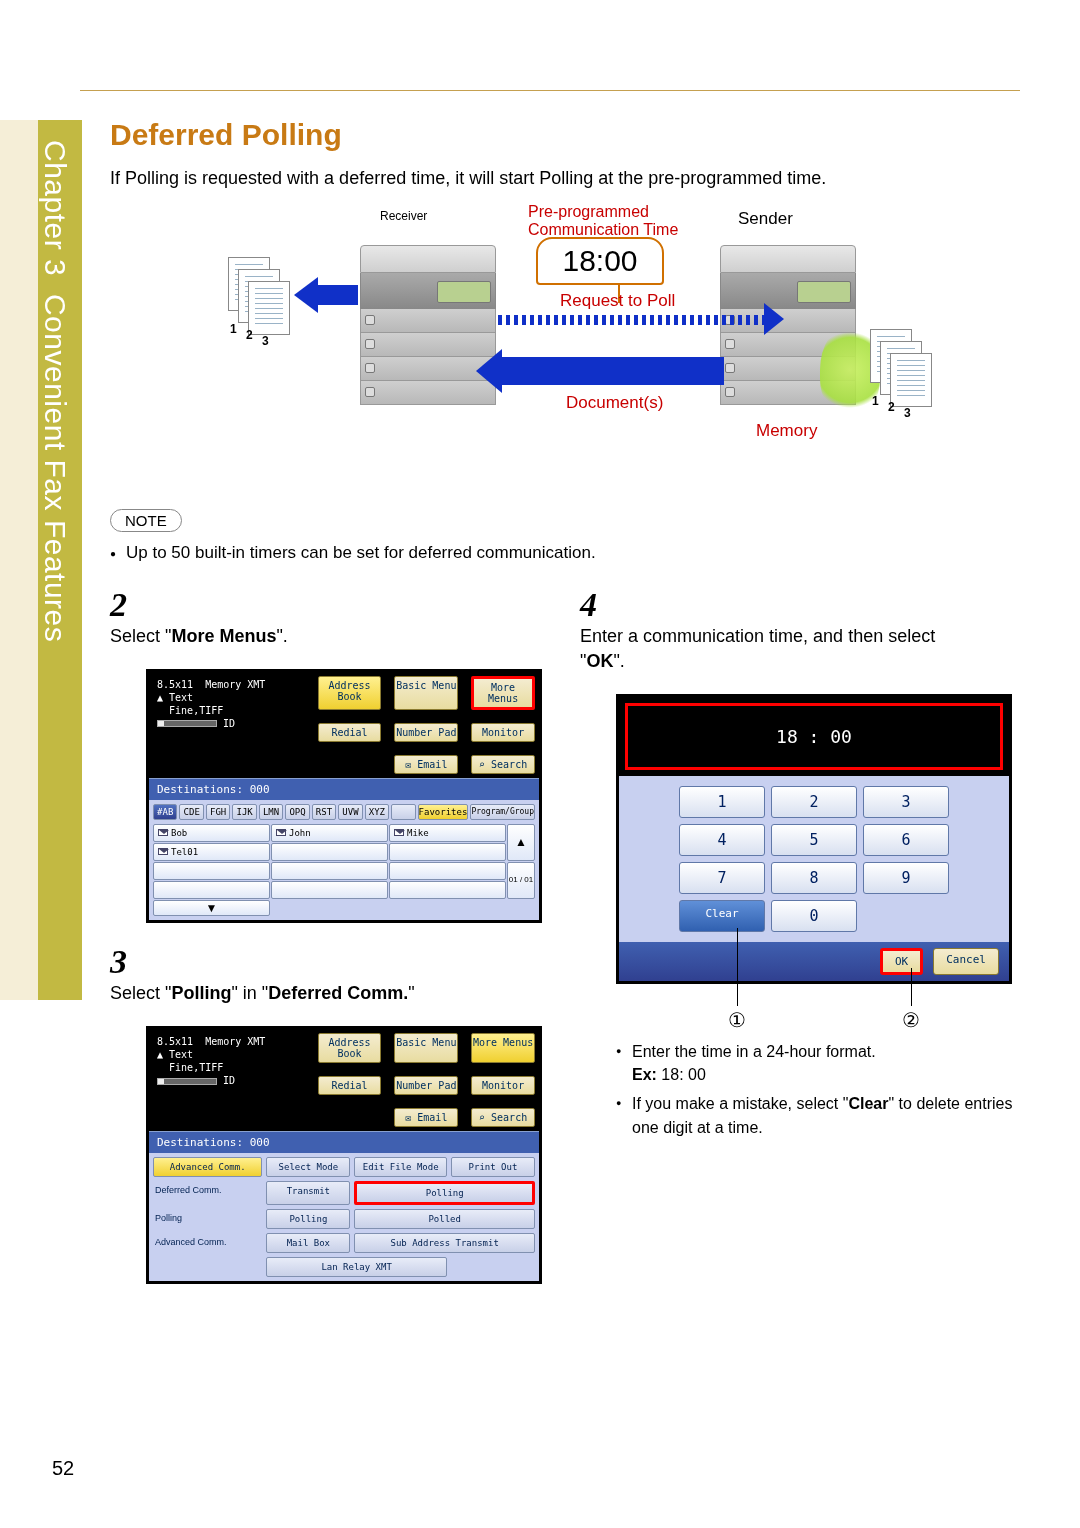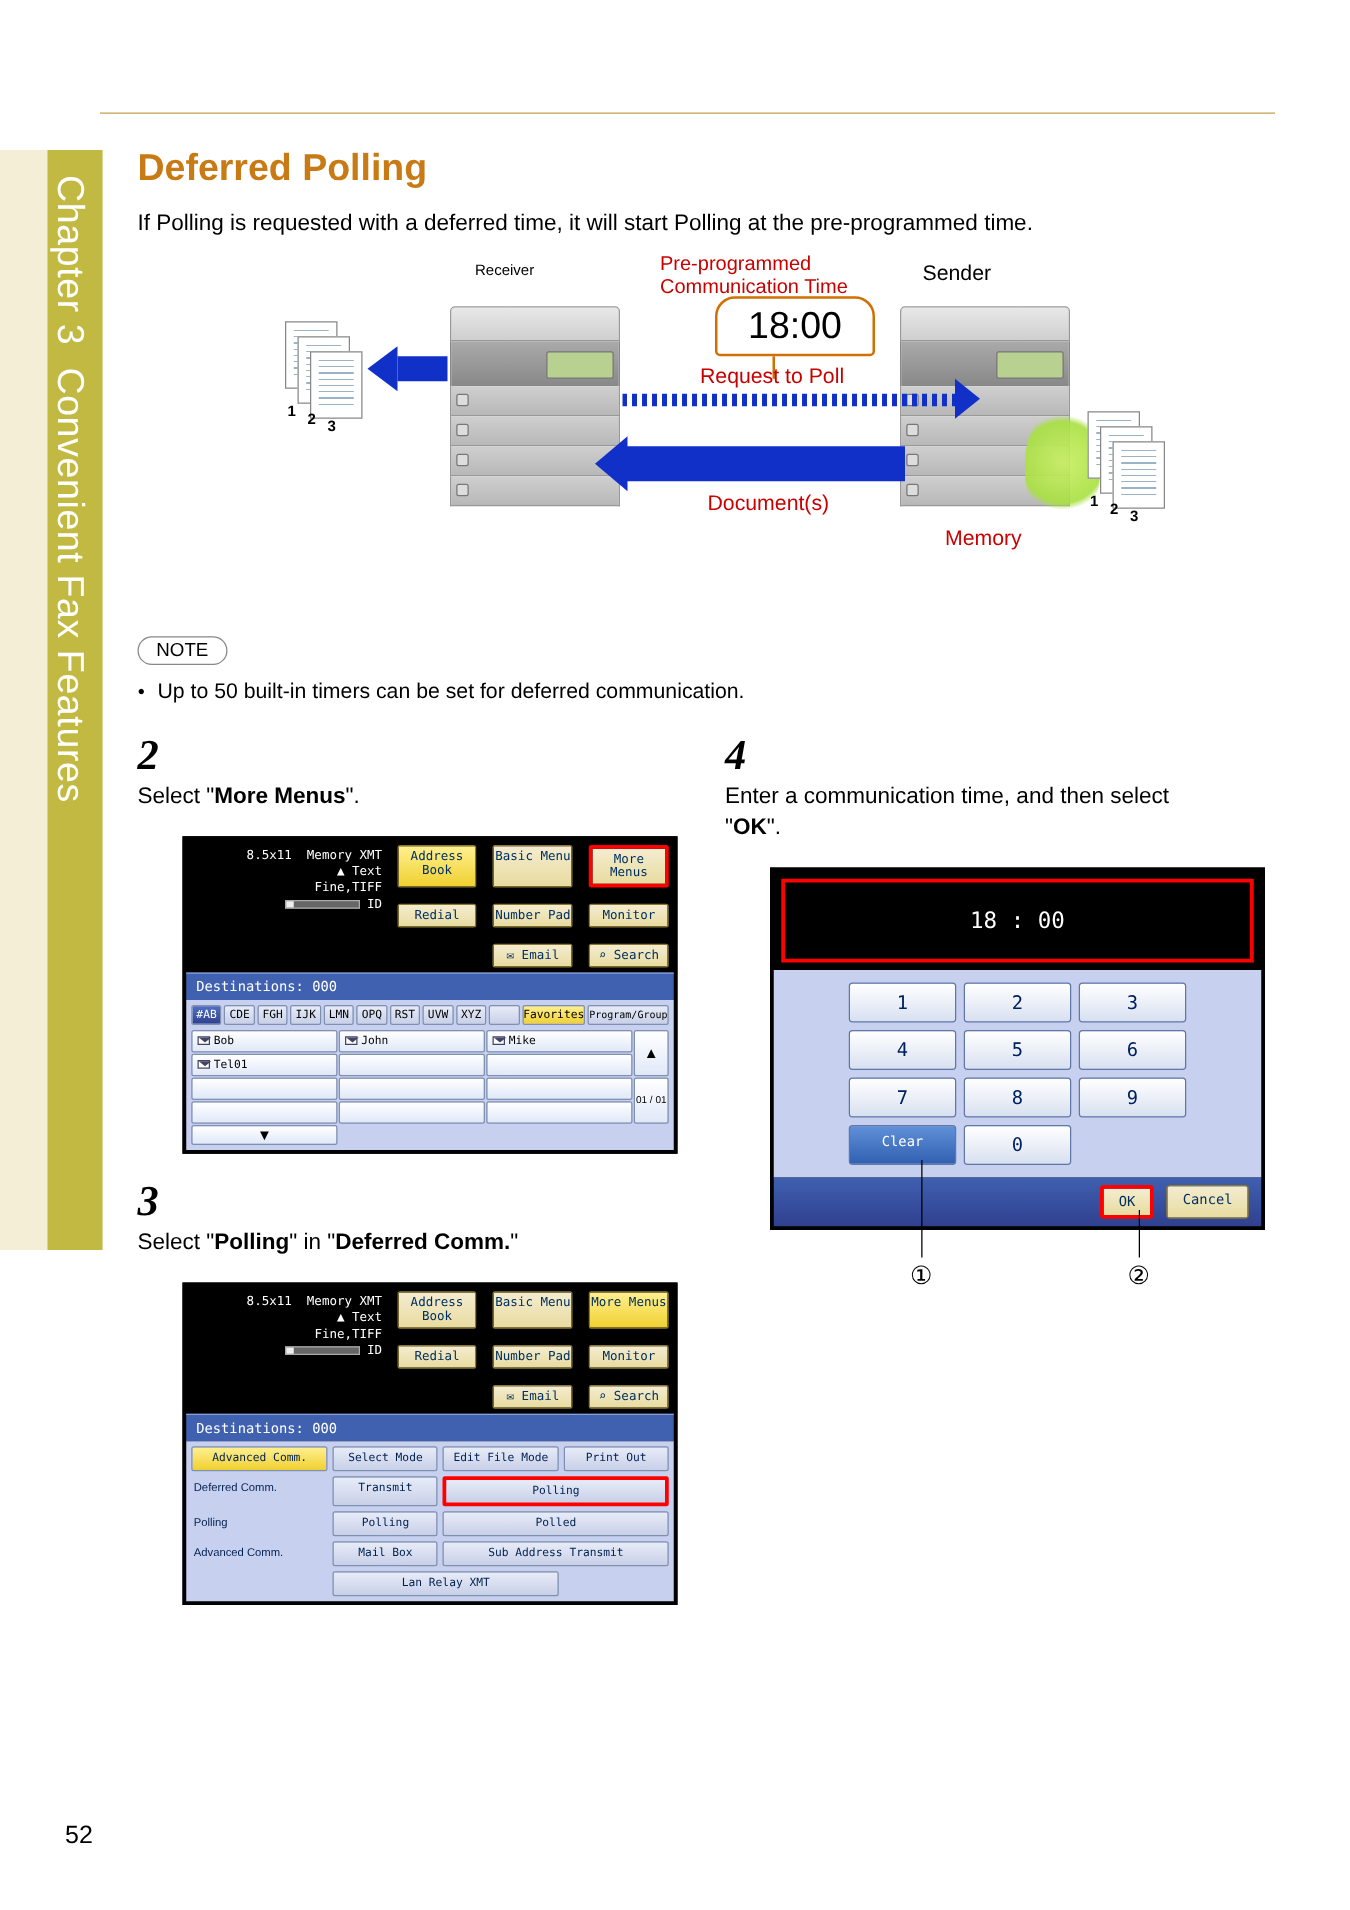--- a/index.html
+++ b/index.html
@@ -10,21 +10,21 @@
   .chapter-bar { position: absolute; left: 38px; top: 120px; width: 44px; height: 880px; background: #c2b942; display: flex; align-items: flex-start; justify-content: center; }
   .chapter-text { transform: rotate(90deg); transform-origin: left top; position: absolute; left: 72px; top: 140px; white-space: nowrap; color: #fff; font-size: 30px; font-weight: 400; letter-spacing: 0.5px; }
   .chapter-text .num { font-weight: 400; }
   .content { position: absolute; left: 110px; top: 118px; width: 910px; }
   h1.section { color: #c87a14; font-size: 30px; font-weight: bold; margin-bottom: 14px; }
   .intro { font-size: 18px; line-height: 1.4; margin-bottom: 18px; }
   .diagram { position: relative; width: 800px; height: 280px; margin-left: 70px; margin-bottom: 20px; }
   .label-receiver { position: absolute; left: 200px; top: 0; font-size: 12px; }
   .label-preprog { position: absolute; left: 348px; top: -6px; color: #c80000; font-size: 16px; line-height: 1.1; }
   .label-sender { position: absolute; left: 558px; top: 0; font-size: 17px; }
-  .time-box { position: absolute; left: 392px; top: 28px; width: 128px; height: 48px; border: 2px solid #d07000; border-top-left-radius: 16px; border-top-right-radius: 16px; border-bottom-left-radius: 4px; border-bottom-right-radius: 4px; background: #fff; font-size: 30px; text-align: center; line-height: 44px; }
+  .time-box { position: absolute; left: 356px; top: 28px; width: 128px; height: 48px; border: 2px solid #d07000; border-top-left-radius: 16px; border-top-right-radius: 16px; border-bottom-left-radius: 4px; border-bottom-right-radius: 4px; background: #fff; font-size: 30px; text-align: center; line-height: 44px; }
   .time-stem { position: absolute; left: 438px; top: 76px; width: 2px; height: 18px; background: #d07000; }
   .machine { position: absolute; width: 136px; }
   .machine.left { left: 180px; top: 36px; }
   .machine.right { left: 540px; top: 36px; }
   .mach-top { width: 136px; height: 28px; background: linear-gradient(#e8e8e8,#cfcfcf); border: 1px solid #999; border-radius: 4px 4px 0 0; position: relative; }
   .mach-screen { width: 136px; height: 36px; background: linear-gradient(#aaa,#888); border-left: 1px solid #888; border-right: 1px solid #888; position: relative; }
   .mach-screen::after { content:""; position:absolute; left:76px; top:8px; width:52px; height:20px; background:#b8d090; border:1px solid #777; border-radius:2px; }
   .mach-tray { width: 136px; height: 24px; background: linear-gradient(#cfcfcf,#b8b8b8); border-left:1px solid #999; border-right:1px solid #999; border-bottom:1px solid #999; position:relative; }
   .mach-tray .knob { position:absolute; left:4px; top:6px; width:10px; height:10px; border:1px solid #777; border-radius:2px; background:#ddd; }
   .docstack { position: absolute; width: 60px; height: 75px; }
@@ -54,21 +54,21 @@
   .note-list li { font-size: 17px; line-height: 1.5; padding-left: 16px; position: relative; }
   .note-list li::before { content: "●"; font-size: 10px; position: absolute; left: 0; top: 6px; }
   .steps { display: flex; gap: 30px; }
   .col { flex: 1; }
   .step { margin-bottom: 20px; }
   .stepnum { font-family: 'Times New Roman', serif; font-size: 34px; font-weight: bold; font-style: italic; display: inline-block; width: 36px; vertical-align: top; }
   .steptext { display: inline-block; width: calc(100% - 40px); font-size: 18px; vertical-align: top; line-height: 1.4; }
   .screenshot { margin: 14px 0 20px 36px; border: 3px solid #000; background: #000; width: 396px; font-size: 10px; }
   .ss-toprow { background: #000; display: flex; }
   .ss-status { flex: 1.3; color: #fff; padding: 6px 8px; font-family: monospace; }
-  .ss-status .line { display: block; line-height: 1.3; text-align: right; }
+  .ss-status .line { display: block; line-height: 1.3; }
   .ss-bar { display: inline-block; width: 60px; height: 7px; background: #666; border: 1px solid #aaa; vertical-align: middle; position: relative; }
   .ss-bar::after { content:""; position:absolute; left:0; top:0; width:6px; height:100%; background:#eee; }
   .ss-tabs { flex: 1.9; display: grid; grid-template-columns: repeat(3,1fr); gap: 13px; padding: 4px; align-content: start; }
   .tab-btn { background: linear-gradient(#f4ecd0,#e8dca0); border: 1px solid #8a7a30; border-radius: 2px; text-align: center; padding: 3px 0; font-family: monospace; font-size: 10px; color: #003060; cursor: default; }
   .tab-btn.hl { background: linear-gradient(#fff090,#f0d030); }
   .redbox { border: 3px solid #f00 !important; }
   .ss-dest { background: #4060b0; color: #fff; padding: 4px 8px; font-family: monospace; font-size: 11px; border-top: 1px solid #88a0d0; }
   .ss-body { background: #c8d0f0; padding: 4px; }
   .alpharow { display: grid; grid-template-columns: repeat(10,1fr) 1.4fr 1.2fr; gap: 2px; margin-bottom: 4px; }
   .alpharow .cell { background: linear-gradient(#e8ecf8,#c8d0e8); border: 1px solid #8090b0; text-align: center; font-family: monospace; font-size: 9px; padding: 2px 0; border-radius: 2px; }
@@ -372,19 +372,23 @@
           <div class="foot-btn redbox">OK</div>
           <div class="foot-btn">Cancel</div>
         </div>
       </div>
       <div class="circ-row">
         <div class="vline a"></div>
         <div class="vline b"></div>
         <span class="circ1">①</span>
         <span class="circ2">②</span>
       </div>
+      <ul class="subnote">
+        <li><span>Enter the time in a 24-hour format.</span><br><b>Ex:</b><span> 18: 00</span></li>
+        <li><span>If you make a mistake, select "</span><b>Clear</b><span>" to delete entries one digit at a time.</span></li>
+      </ul>
     </div>
   </div>
 </div>
 
 <div class="pagenum">52</div>
 
 </div>
 
 </body></html>

